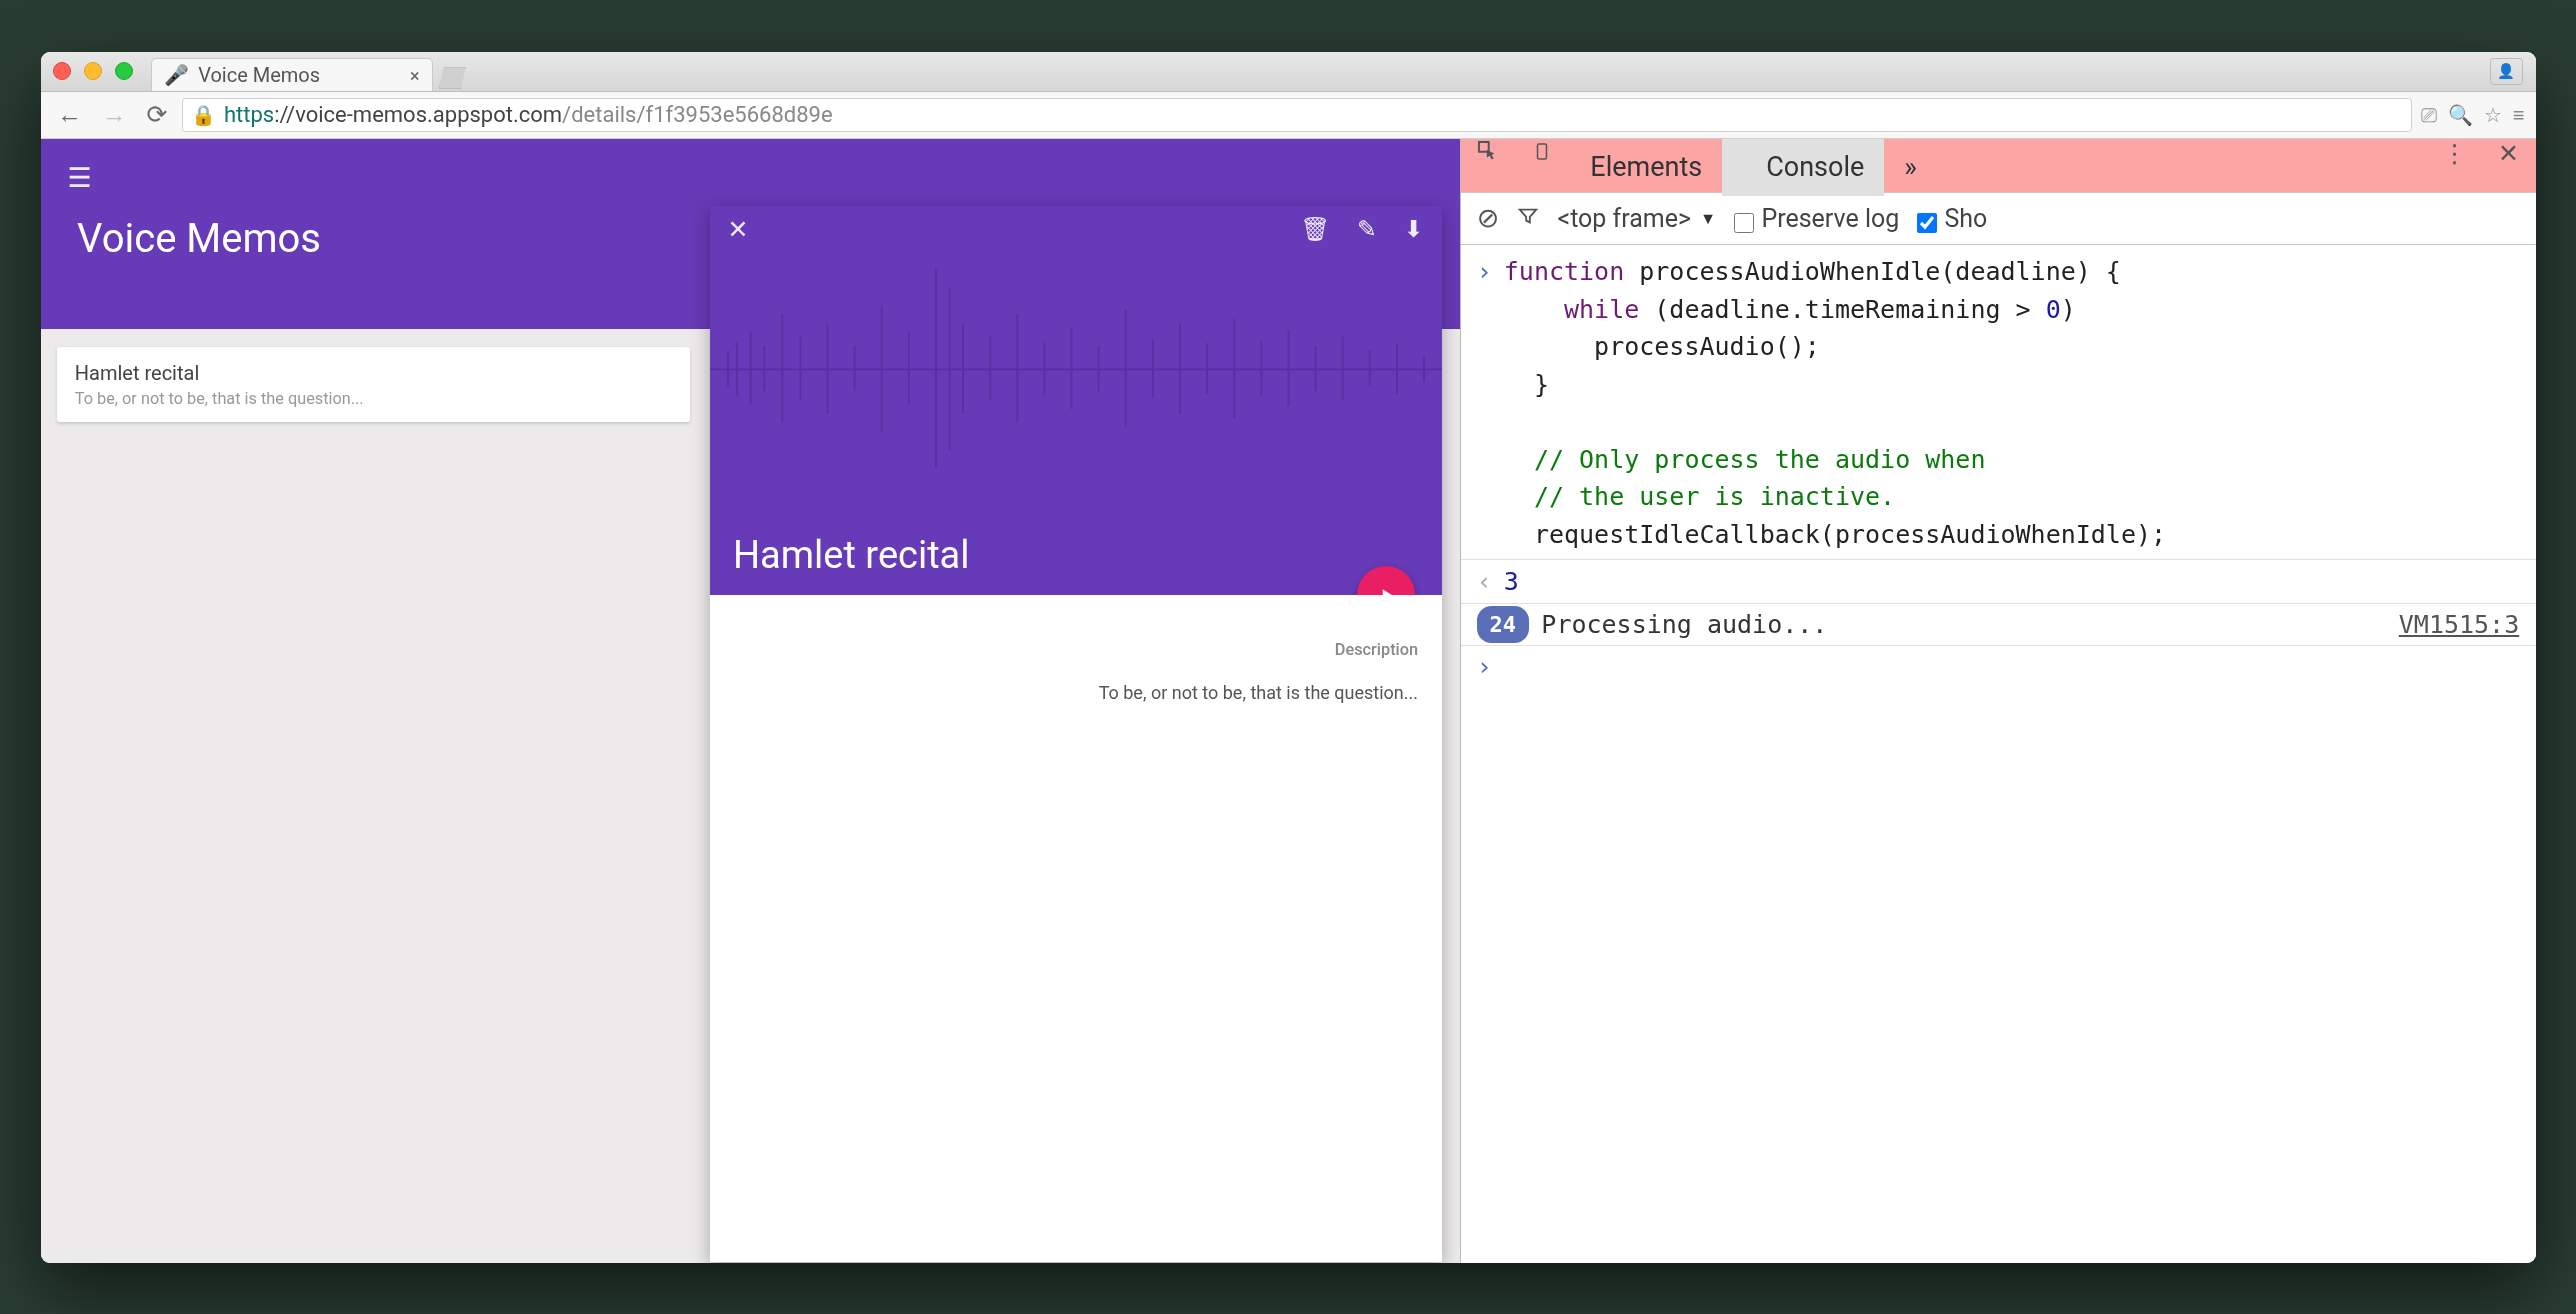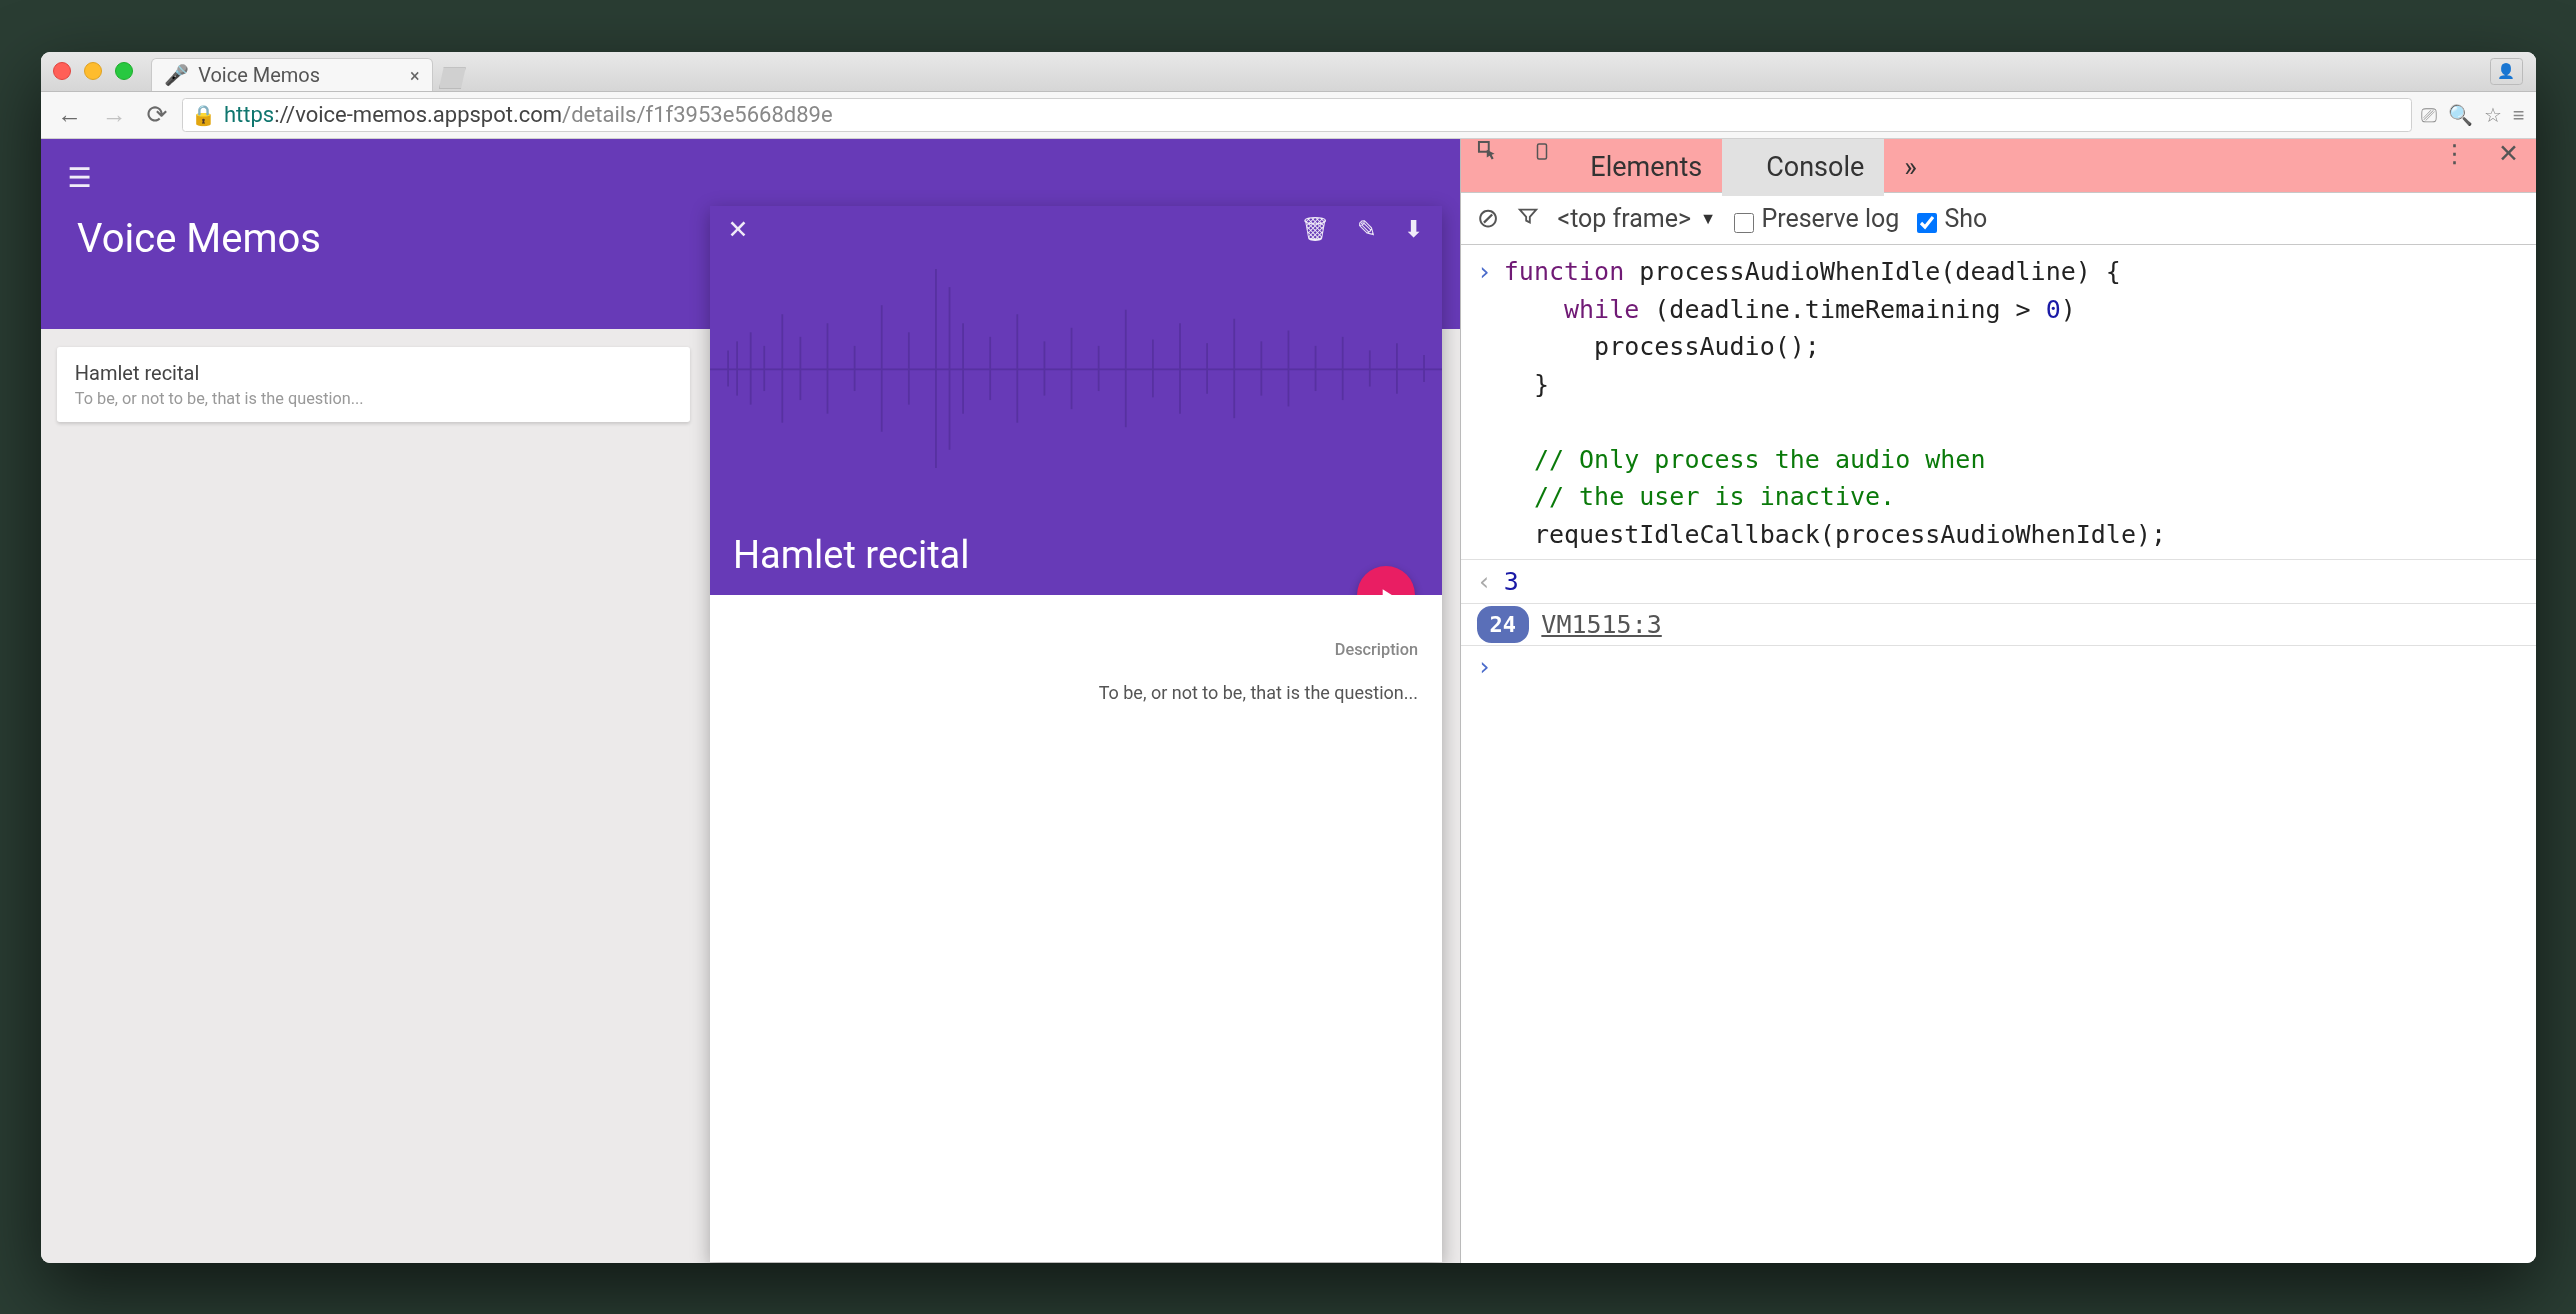--- a/index.html
+++ b/index.html
@@ -388,20 +388,21 @@
 <span class="comment">  // Only process the audio when</span>
 <span class="comment">  // the user is inactive.</span>
 <span class="fn">  requestIdleCallback(processAudioWhenIdle);</span></div>
         </div>
         <div class="row sep">
           <div class="gutter out-arrow">‹</div>
           <div class="retval">3</div>
         </div>
         <div class="log-row">
           <span class="badge">24</span>
+          <span class="logmsg">Processing audio...</span>
           <span class="src">VM1515:3</span>
         </div>
         <div class="row">
           <div class="gutter in-arrow">›</div>
           <div></div>
         </div>
       </div>
     </div>
 
   </div>

